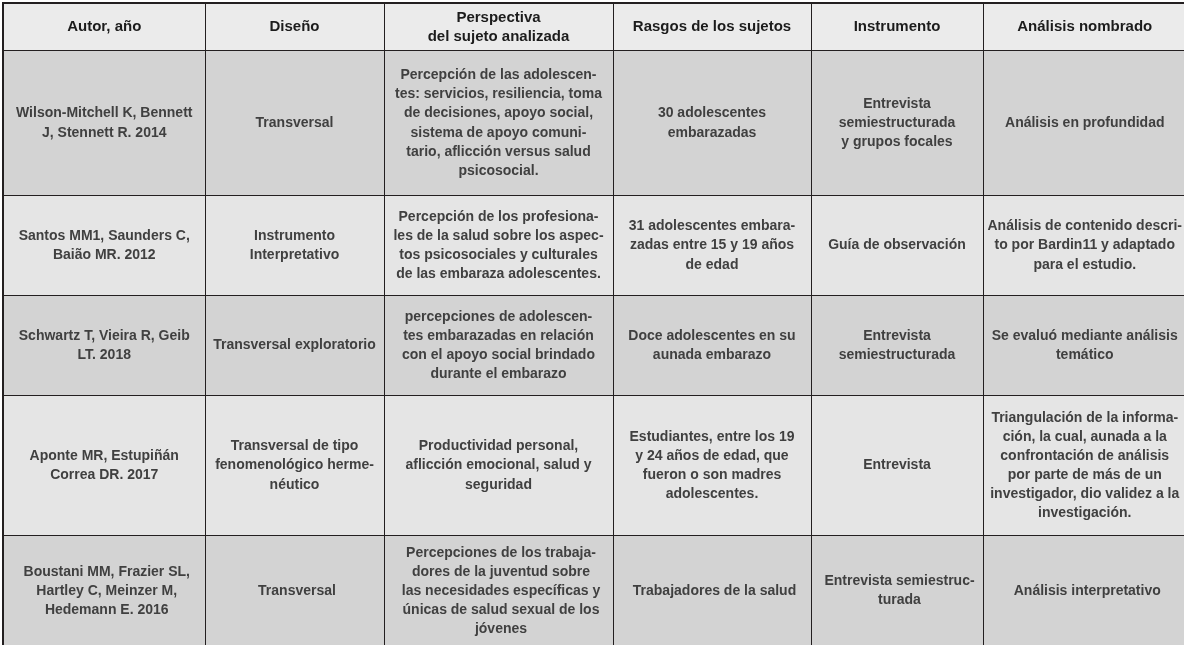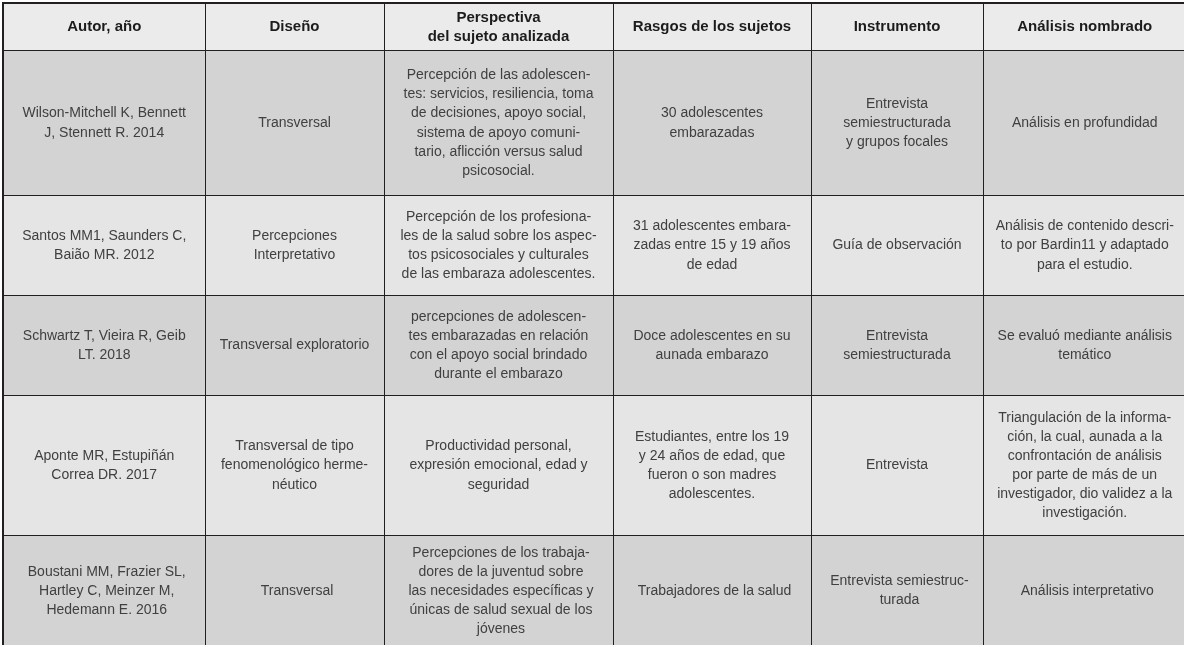--- a/index.html
+++ b/index.html
@@ -32,21 +32,21 @@
     background: var(--header_bg, #ebebeb);
     color: var(--header_text, #1c1c1c);
     font-size: 15px;
     font-weight: bold;
     line-height: 1.25;
   }
   td {
     color: var(--body_text, #404040);
     font-size: 14px;
     line-height: 1.36;
-    font-weight: normal;
+    font-weight: bold;
   }
   tr.row-odd td  { background: var(--row_odd_bg, #d3d3d3); }
   tr.row-even td { background: var(--row_even_bg, #e5e5e5); }
   tr.header-row  { height: 47px; }
   tr.r0 { height: 145px; }
   tr.r1 { height: 100px; }
   tr.r2 { height: 100px; }
   tr.r3 { height: 140px; }
   tr.r4 { height: 110px; }
   tr.r4 td { border-bottom: none; padding-left: 9px; }
@@ -88,21 +88,21 @@
       <td>30 adolescentes
 embarazadas</td>
       <td>Entrevista
 semiestructurada
 y grupos focales</td>
       <td>Análisis en profundidad</td>
     </tr>
     <tr class="r1 row-even">
       <td>Santos MM1, Saunders C,
 Baião MR. 2012</td>
-      <td>Percepciones Interpretativo</td>
+      <td>Instrumento Interpretativo</td>
       <td>Percepción de los profesiona-
 les de la salud sobre los aspec-
 tos psicosociales y culturales
 de las embaraza adolescentes.</td>
       <td>31 adolescentes embara-
 zadas entre 15 y 19 años
 de edad</td>
       <td>Guía de observación</td>
       <td>Análisis de contenido descri-
 to por Bardin11 y adaptado
@@ -123,21 +123,21 @@
       <td>Se evaluó mediante análisis
 temático</td>
     </tr>
     <tr class="r3 row-even">
       <td>Aponte MR, Estupiñán
 Correa DR. 2017</td>
       <td>Transversal de tipo
 fenomenológico herme-
 néutico</td>
       <td>Productividad personal,
-expresión emocional, edad y
+aflicción emocional, salud y
 seguridad</td>
       <td>Estudiantes, entre los 19
 y 24 años de edad, que
 fueron o son madres
 adolescentes.</td>
       <td>Entrevista</td>
       <td>Triangulación de la informa-
 ción, la cual, aunada a la
 confrontación de análisis
 por parte de más de un

